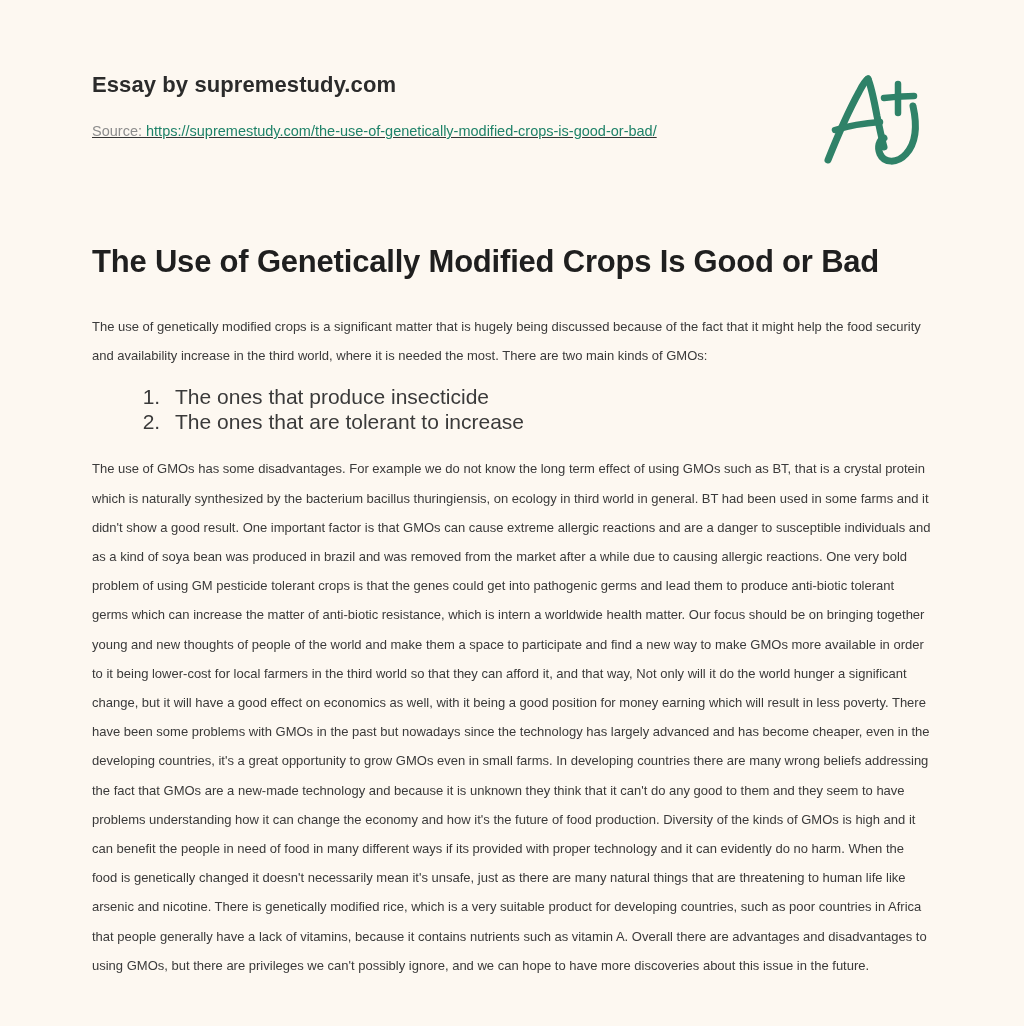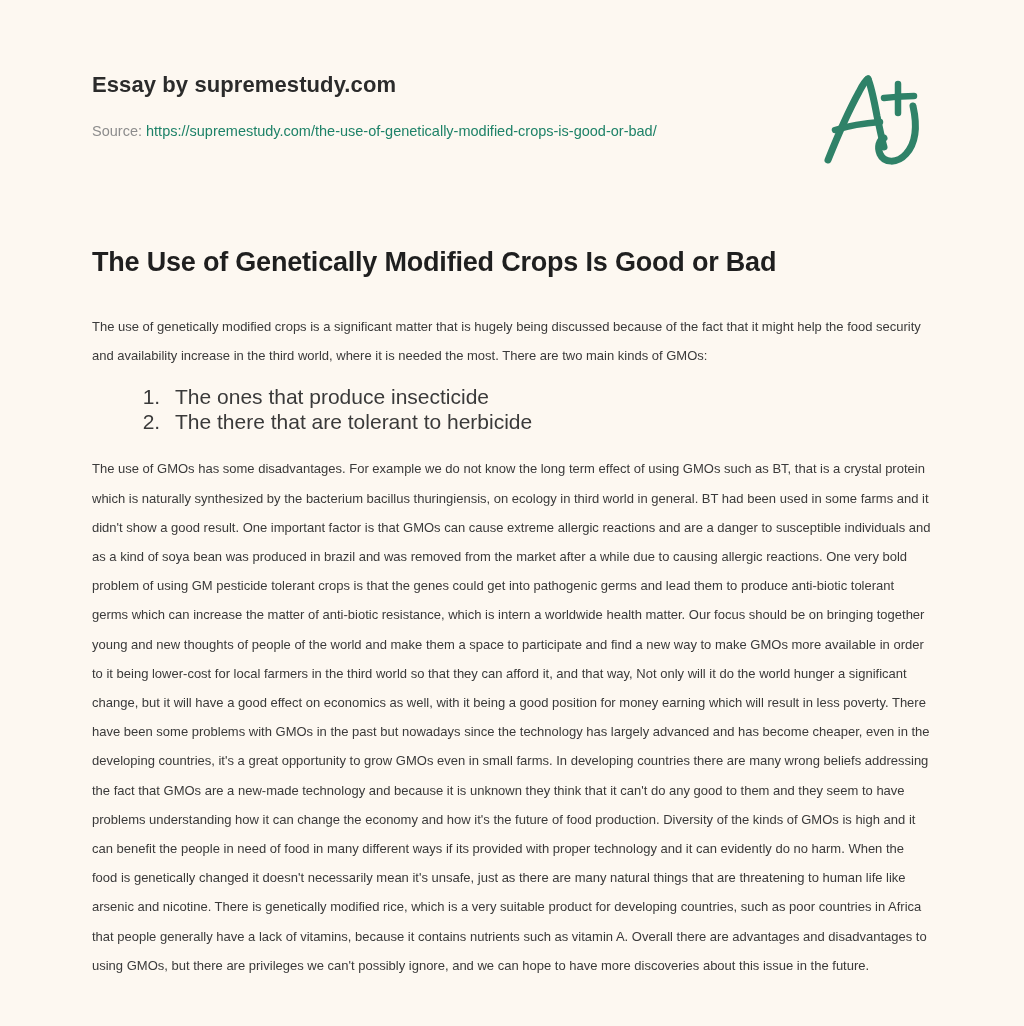--- a/index.html
+++ b/index.html
@@ -45,20 +45,21 @@
     white-space: nowrap;
   }
 
   .source-line {
     position: absolute;
     left: 92px;
     top: 121px;
     font-size: 14.5px;
     white-space: nowrap;
     line-height: 20px;
+    text-decoration: underline;
   }
   .source-label {
     color: #8d8d8d;
   }
   .source-link {
     color: #1e8268;
     text-decoration: none;
   }
 
   .logo {
@@ -82,21 +83,21 @@
     width: 1024px;
   }
 
   .article-title {
     margin: 0;
     padding: 0;
     position: absolute;
     left: 92px;
     top: 55px;
     width: 850px;
-    font-size: 27px;
+    font-size: 31px;
     line-height: 34px;
     font-weight: bold;
     color: #1f1f1f;
     letter-spacing: -0.2px;
   }
 
   .body-wrap {
     position: absolute;
     left: 92px;
     top: 122px;
@@ -175,21 +176,21 @@
 
     <h1 class="article-title">The Use of Genetically Modified Crops Is Good or Bad</h1>
 
     <div class="body-wrap">
 
       <p class="para">The use of genetically modified crops is a significant matter that is hugely being discussed because of the fact that it might help the food security and availability increase in the third world, where it is needed the most. There are two main kinds of GMOs:</p>
 
       <div class="list-block">
         <ol class="gmo-list">
           <li>The ones that produce insecticide</li>
-          <li>The there that are tolerant to herbicide</li>
+          <li>The ones that are tolerant to increase</li>
         </ol>
       </div>
 
       <p class="para para-main">The use of GMOs has some disadvantages. For example we do not know the long term effect of using GMOs such as BT, that is a crystal protein which is naturally synthesized by the bacterium bacillus thuringiensis, on ecology in third world in general. BT had been used in some farms and it didn't show a good result. One important factor is that GMOs can cause extreme allergic reactions and are a danger to susceptible individuals and as a kind of soya bean was produced in brazil and was removed from the market after a while due to causing allergic reactions. One very bold problem of using GM pesticide tolerant crops is that the genes could get into pathogenic germs and lead them to produce anti-biotic tolerant germs which can increase the matter of anti-biotic resistance, which is intern a worldwide health matter. Our focus should be on bringing together young and new thoughts of people of the world and make them a space to participate and find a new way to make GMOs more available in order to it being lower-cost for local farmers in the third world so that they can afford it, and that way, Not only will it do the world hunger a significant change, but it will have a good effect on economics as well, with it being a good position for money earning which will result in less poverty. There have been some problems with GMOs in the past but nowadays since the technology has largely advanced and has become cheaper, even in the developing countries, it's a great opportunity to grow GMOs even in small farms. In developing countries there are many wrong beliefs addressing the fact that GMOs are a new-made technology and because it is unknown they think that it can't do any good to them and they seem to have problems understanding how it can change the economy and how it's the future of food production. Diversity of the kinds of GMOs is high and it can benefit the people in need of food in many different ways if its provided with proper technology and it can evidently do no harm. When the food is genetically changed it doesn't necessarily mean it's unsafe, just as there are many natural things that are threatening to human life like arsenic and nicotine. There is genetically modified rice, which is a very suitable product for developing countries, such as poor countries in Africa that people generally have a lack of vitamins, because it contains nutrients such as vitamin A. Overall there are advantages and disadvantages to using GMOs, but there are privileges we can't possibly ignore, and we can hope to have more discoveries about this issue in the future.</p>
 
     </div>
   </div>
 
 </div>
 

